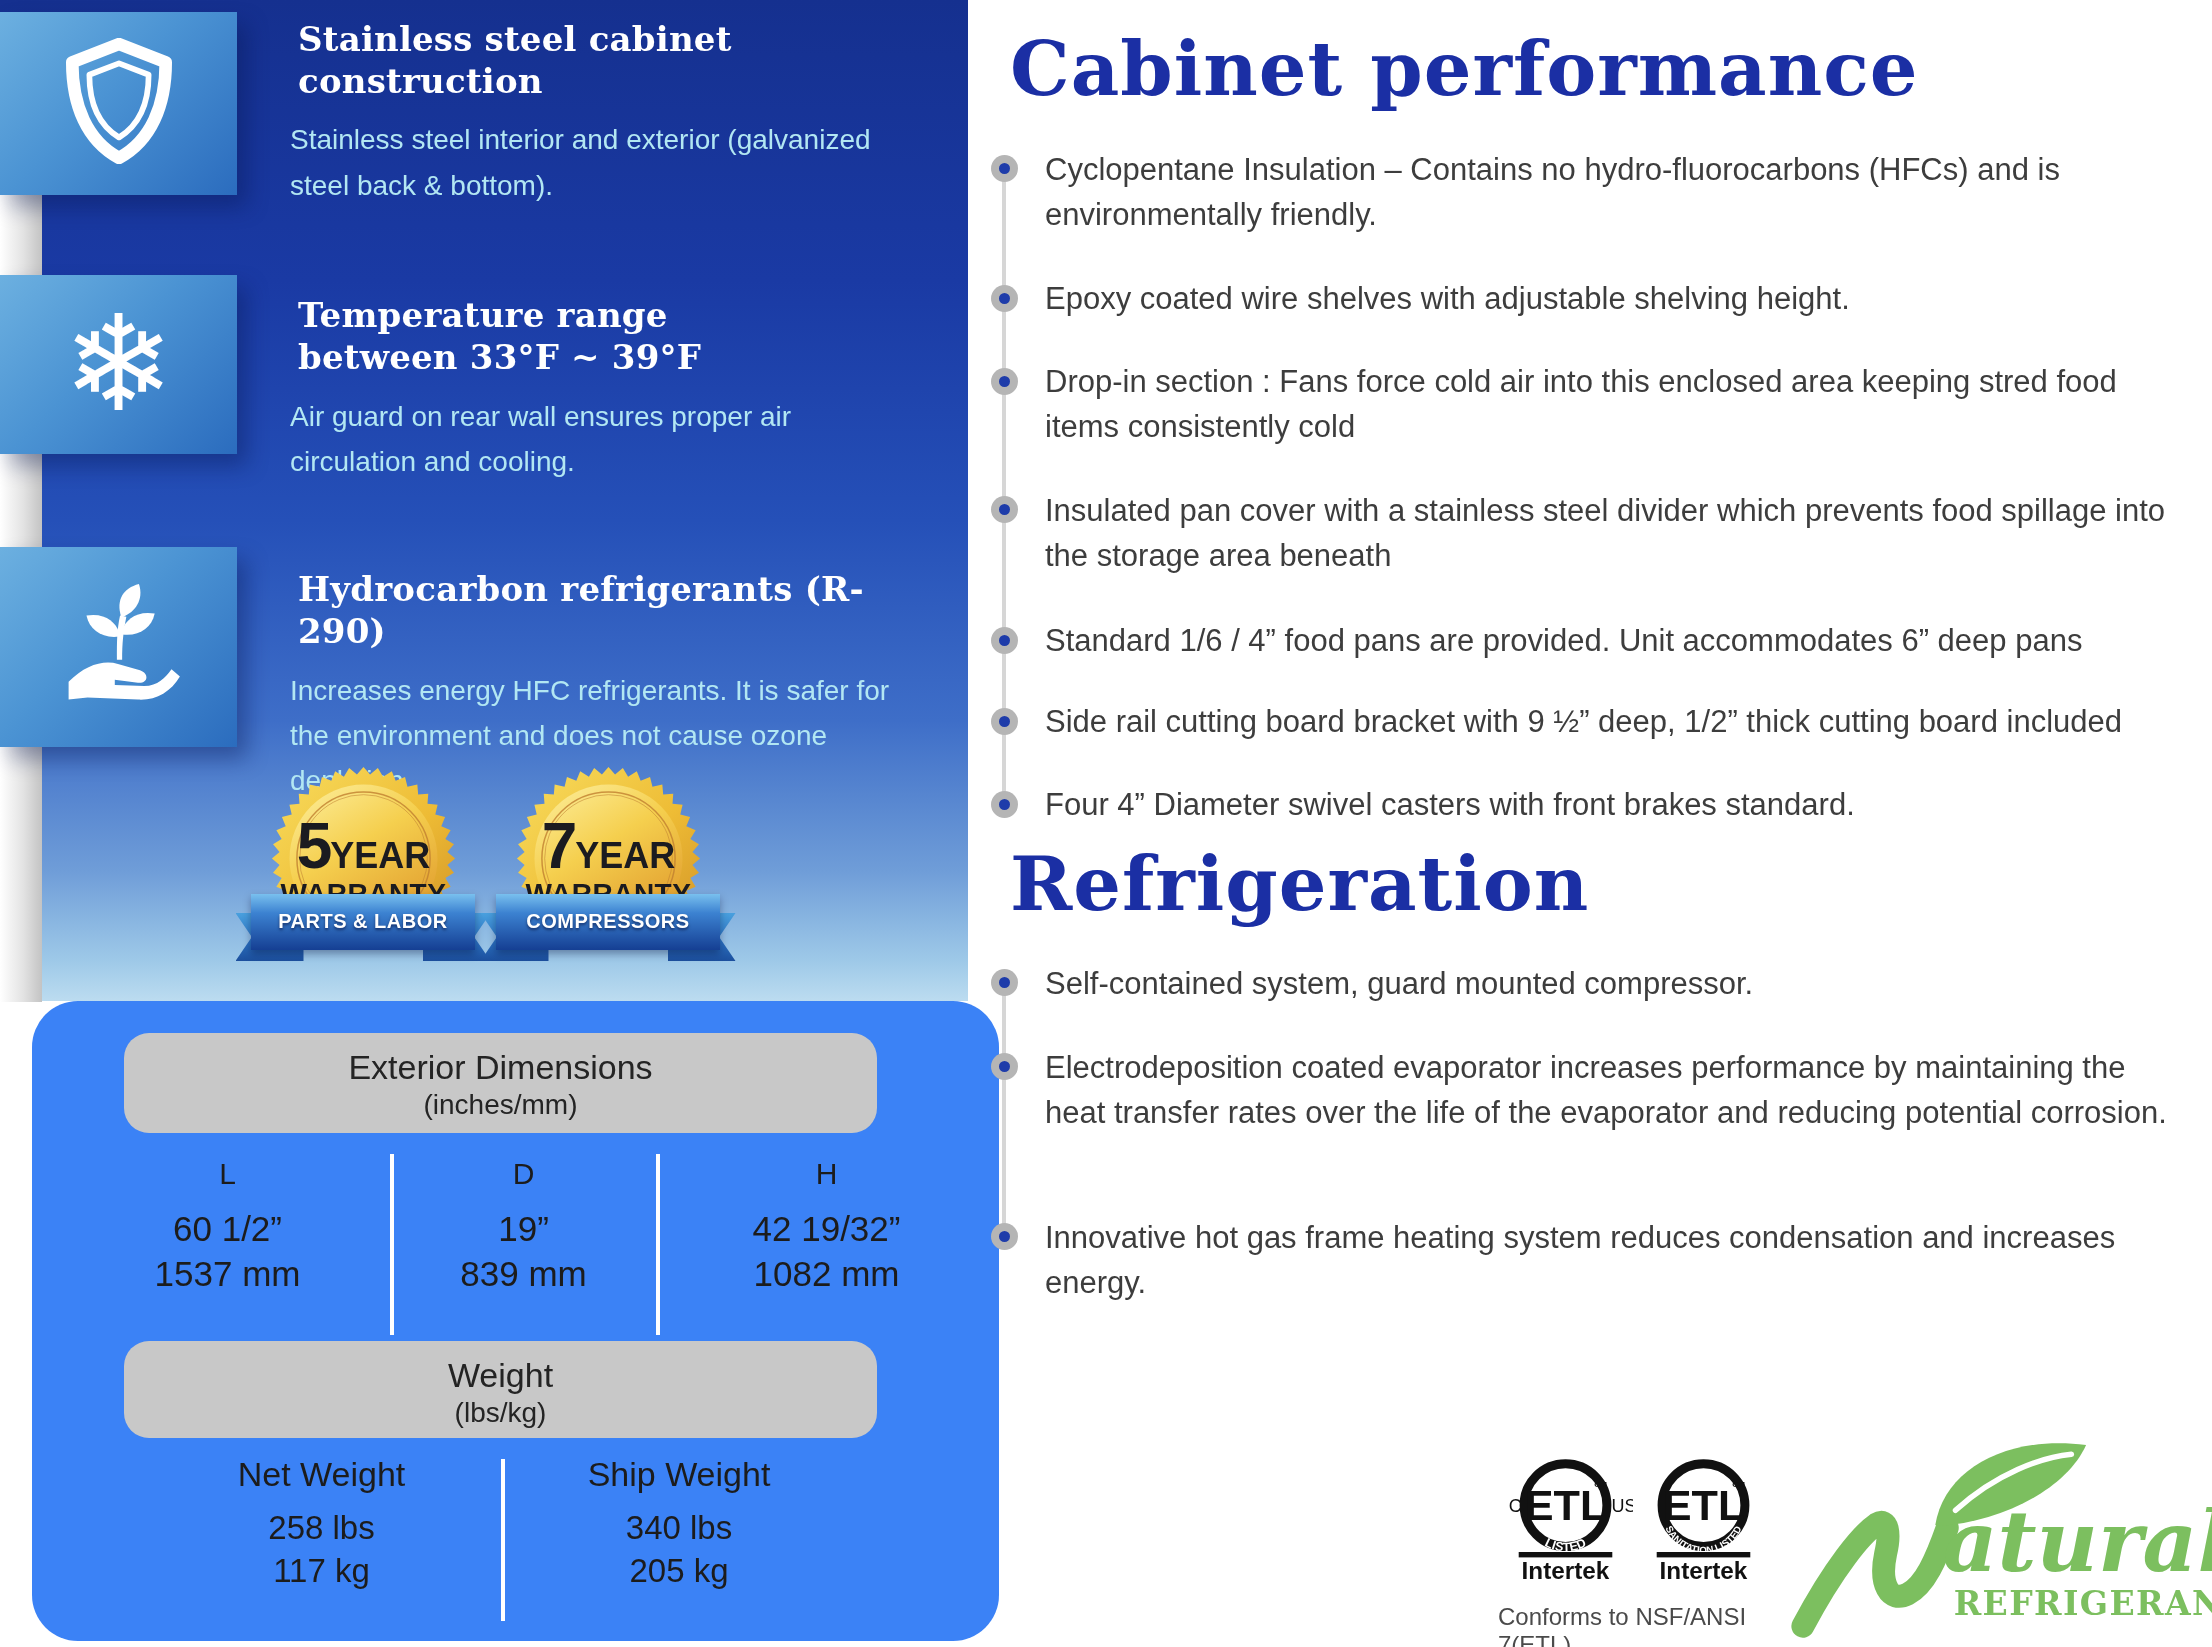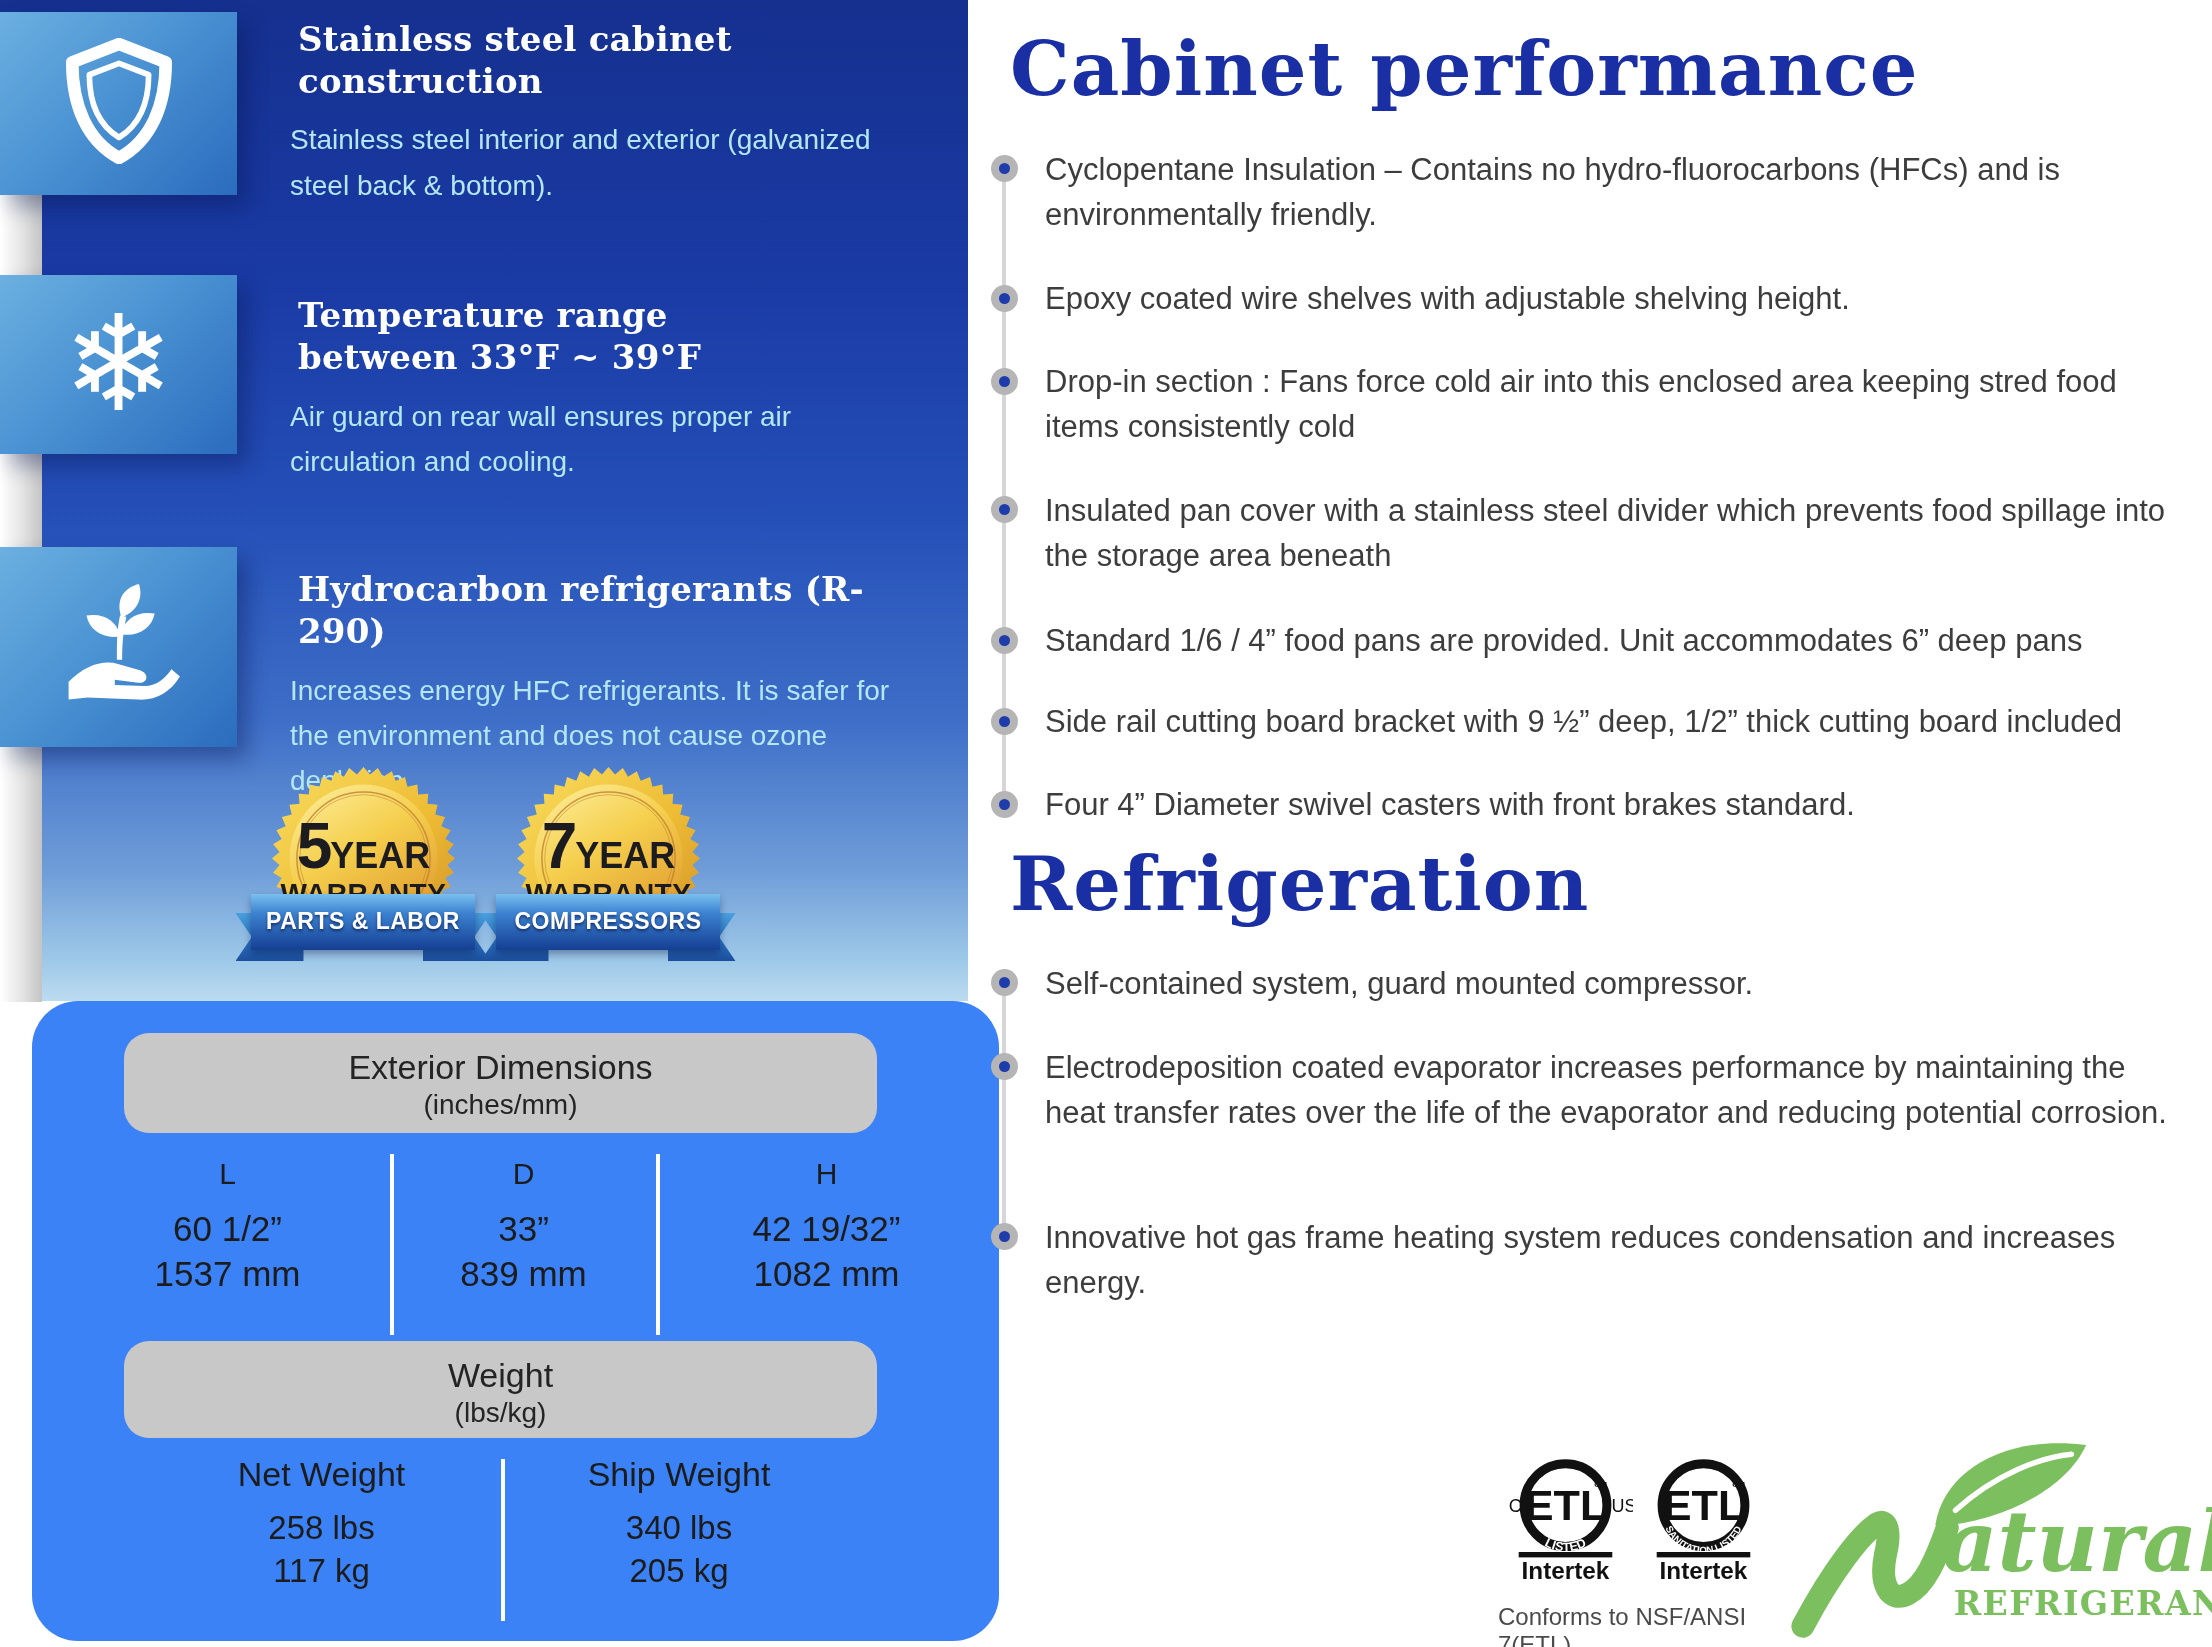--- a/index.html
+++ b/index.html
@@ -36,21 +36,21 @@
   .medal-warranty{font-size:28px;font-weight:800;letter-spacing:0.5px;margin-top:1.9px;}
   .ribbon{position:absolute;left:-13.5px;top:122px;width:255px;height:77px;}
   .wing{position:absolute;top:25px;width:68px;height:48px;
     background:linear-gradient(180deg,#49a0de 0%,#2a70c0 60%,#1c4f9d 100%);}
   .wing-l{left:0;clip-path:polygon(0 0,100% 0,100% 100%,0 100%,24% 50%);}
   .wing-r{right:0;clip-path:polygon(0 0,100% 0,76% 50%,100% 100%,0 100%);}
   .band{position:absolute;left:15.4px;right:15.4px;top:5.8px;height:56px;
     background:linear-gradient(180deg,#79c0ee 0%,#3c82d1 34%,#153f93 100%);
     display:flex;align-items:center;justify-content:center;
     box-shadow:0 3.9px 7.7px rgba(0,10,50,.35);}
-  .band span{color:#fff;font-weight:700;font-size:23px;letter-spacing:0.5px;
+  .band span{color:#fff;font-weight:700;font-size:20px;letter-spacing:0.5px;
     text-shadow:0 1.9px 2.9px rgba(0,0,40,.55);}
 
   
   .spec{position:absolute;left:32px;top:1001px;width:967px;height:640px;
     background:#3b82f6;border-radius:46px;}
   .pill{position:absolute;left:92px;width:753px;background:#c8c8c8;border-radius:25px;
     text-align:center;color:#242424;}
   .pill1{top:32px;height:100px}
   .pill2{top:340px;height:97px}
   .pill .t{font-size:34px;padding-top:14.5px;}
@@ -202,21 +202,21 @@
   <div class="dimcol dc1">
     <div class="dim-label">L</div>
     <div class="dim-val">
       <div>60 1/2”</div>
       <div>1537 mm</div>
     </div>
   </div>
   <div class="dimcol dc2">
     <div class="dim-label">D</div>
     <div class="dim-val">
-      <div>33”</div>
+      <div>19”</div>
       <div>839 mm</div>
     </div>
   </div>
   <div class="dimcol dc3">
     <div class="dim-label">H</div>
     <div class="dim-val">
       <div>42 19/32”</div>
       <div>1082 mm</div>
     </div>
   </div>

